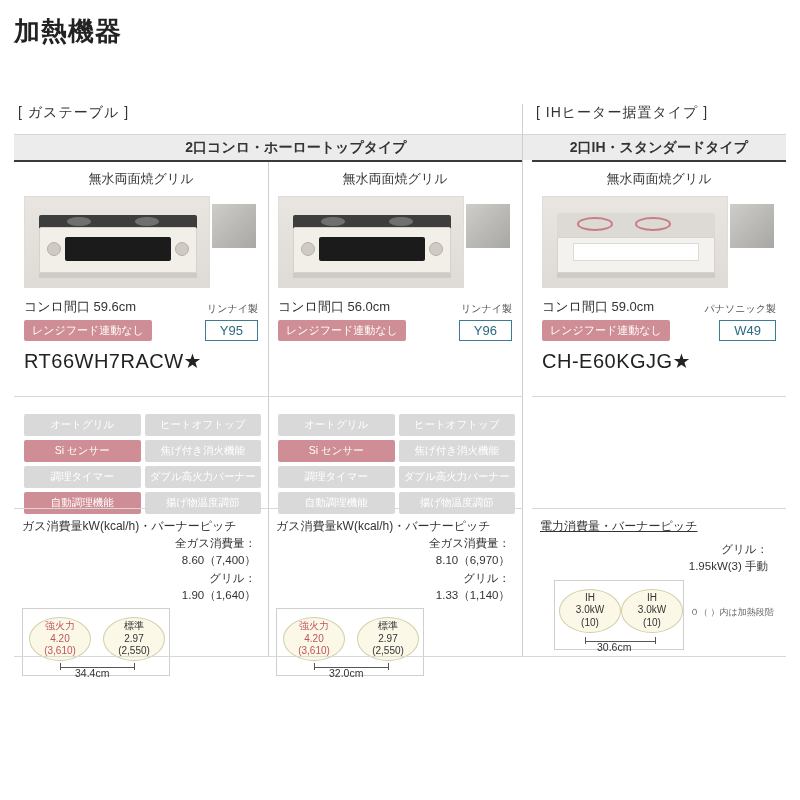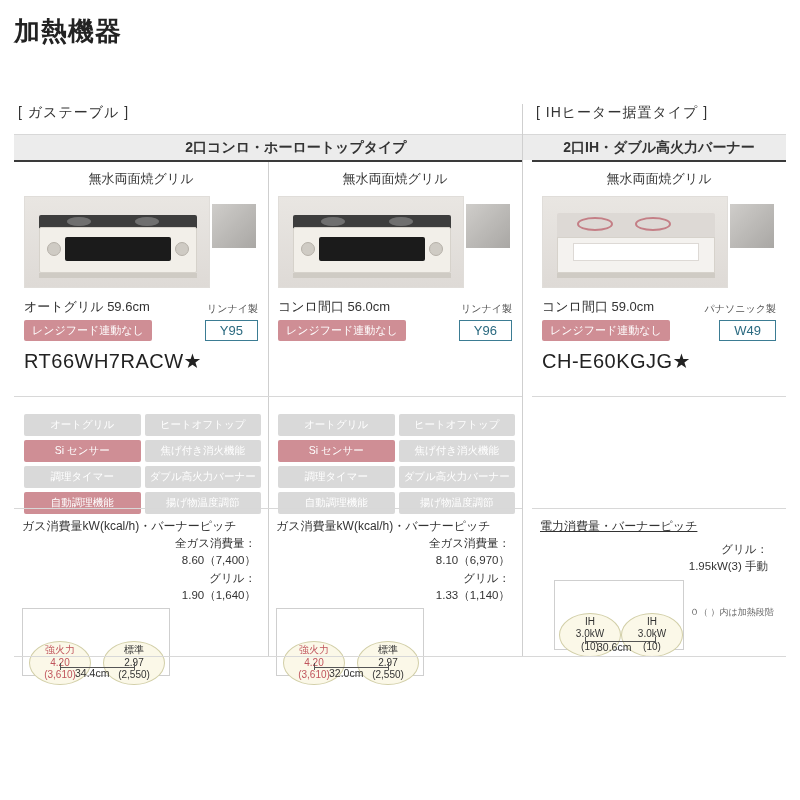--- a/index.html
+++ b/index.html
@@ -124,42 +124,42 @@
   .spec-title { font-size:12px; color:#333; }
   .spec-right { font-size:11.5px; color:#333; text-align:right; line-height:1.5; }
   .spec-box {
     margin-top:4px; border:1px solid #cfcfcf; background:#ffffff;
     position:relative;
   }
   .ellipse {
     position:absolute; width:62px; height:44px; border:1px solid #d2cfa8;
     background:#fbf8e8; border-radius:50%;
     display:flex; flex-direction:column; align-items:center; justify-content:center;
-    font-size:10px; line-height:1.25; color:#333; text-align:center;margin-top:24px;
+    font-size:10px; line-height:1.25; color:#333; text-align:center;
   }
   .ellipse .hot { color:#c0545c; }
   .dimline { position:absolute; font-size:10.5px; color:#333; }
   .dim-bar { position:absolute; height:1px; background:#555; }
   .dim-tick { position:absolute; width:1px; height:7px; background:#555; }
   .note { position:absolute; font-size:9px; color:#666; }
 
   .footer-rule { position:absolute; left:14px; top:656px; width:772px; height:1px; background:#d8d8d8;}
 </style>
 </head>
 <body>
 
 <div class="page">
 
   <div class="page-title">加熱機器</div>
 
   <div class="cat-label cat-gas">[ ガステーブル ]</div>
   <div class="cat-label cat-ih">[ IHヒーター据置タイプ ]</div>
 
   <div class="band band-gas">2口コンロ・ホーロートップタイプ</div>
-  <div class="band band-ih">2口IH・ダブル高火力バーナー</div>
+  <div class="band band-ih">2口IH・スタンダードタイプ</div>
 
   <div class="rule rule-gas"></div>
   <div class="rule rule-ih"></div>
 
   <div class="vdiv" style="left:268px; top:162px; height:494px;"></div>
   <div class="vdiv" style="left:522px; top:104px; height:552px;"></div>
 
   <div class="col col1">
     <div class="grill-row">無水両面焼グリル</div>
     <div class="photo-wrap">
@@ -169,21 +169,21 @@
         <div class="ct-burner" style="left:110px;"></div>
         <div class="ct-body"></div>
         <div class="ct-panel"></div>
         <div class="ct-knob" style="left:22px;"></div>
         <div class="ct-knob" style="left:150px;"></div>
         <div class="ct-foot"></div>
       </div>
       <div class="swatch"></div>
     </div>
     <div class="size-row">
-      <span class="size-text">オートグリル 59.6cm</span>
+      <span class="size-text">コンロ間口 59.6cm</span>
       <span class="maker-text">リンナイ製</span>
     </div>
     <div class="tag-row">
       <span class="tag-hood">レンジフード連動なし</span>
       <span class="tag-code">Y95</span>
     </div>
     <div class="model">
       <span>RT66WH7RACW</span><span class="star">★</span>
     </div>
   </div>

